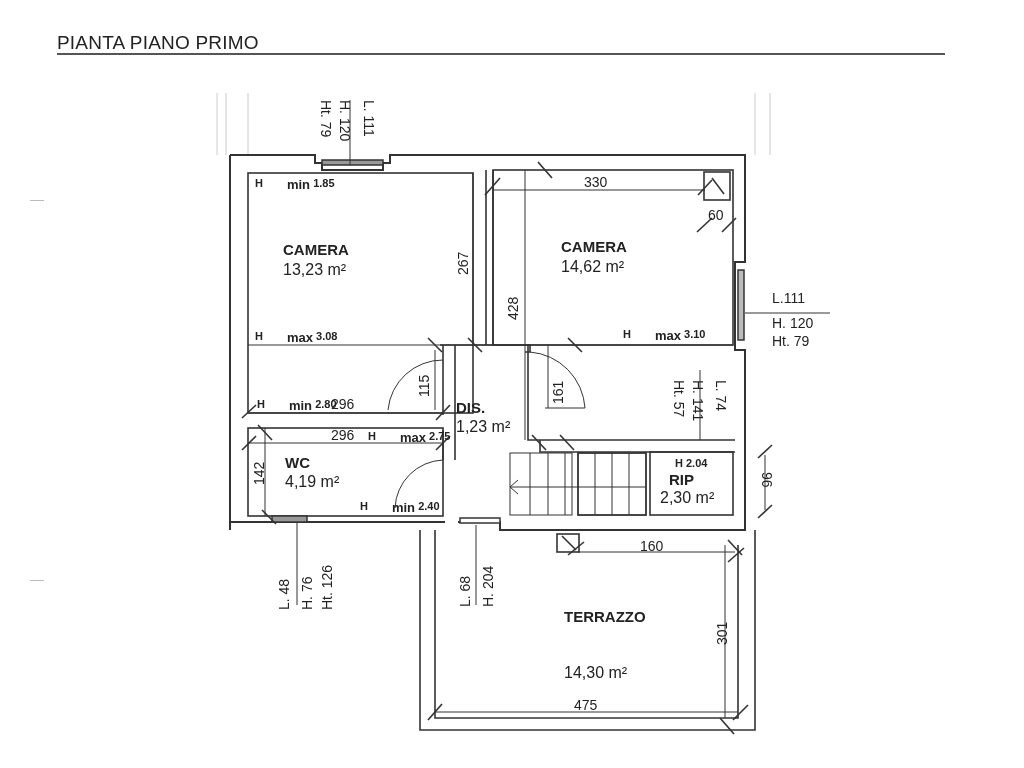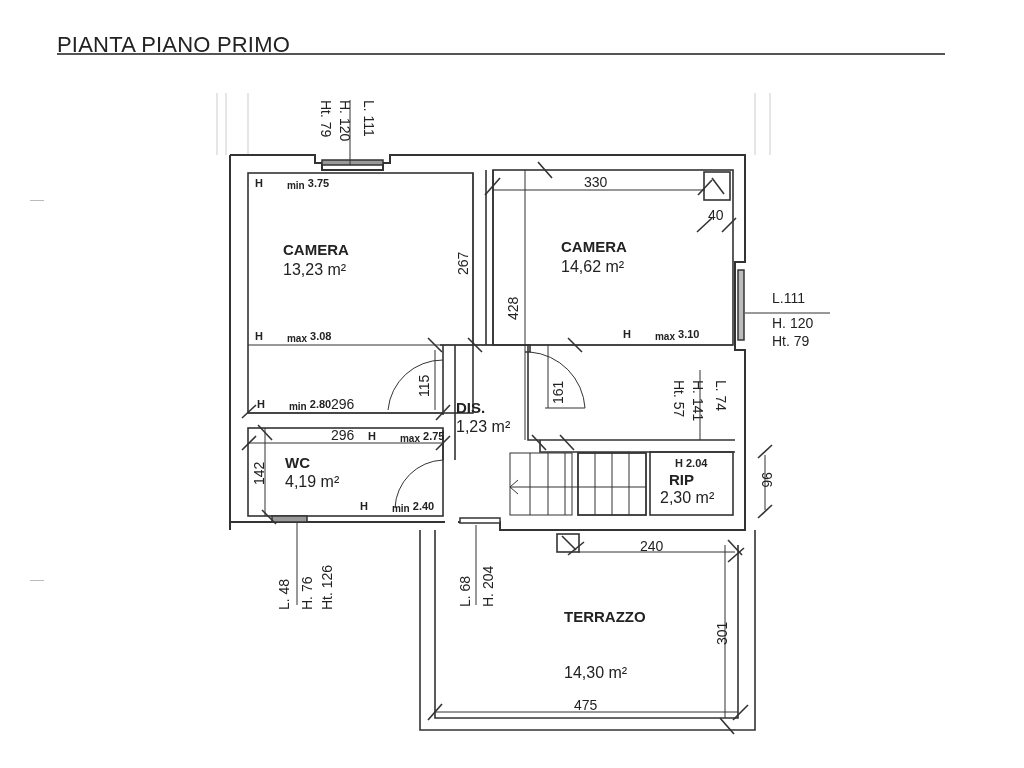--- a/index.html
+++ b/index.html
@@ -1,25 +1,25 @@
 <!DOCTYPE html>
 <html><head>
 <meta charset="utf-8">
 <style>
   html, body { margin:0; padding:0; background:#ffffff; }
   body { width:1024px; height:768px; position:relative; overflow:hidden; font-family:"Liberation Sans", sans-serif; color:#222; }
-  .title { position:absolute; left:57px; top:32px; font-size:22px; letter-spacing:0.2px; color:#222; }
+  .title { position:absolute; left:57px; top:32px; font-size:19px; letter-spacing:0.2px; color:#222; }
   .title-rule { position:absolute; left:57px; top:53px; width:888px; height:2px; background:#555; }
   svg.plan { position:absolute; left:0; top:0; }
   .lbl { position:absolute; white-space:nowrap; color:#222; }
   .room-name { font-weight:bold; font-size:15px; }
   .room-area { font-size:16px; }
   .dim { font-size:14px; }
   .hlab { font-size:11px; font-weight:bold; }
-  .hlab sub { font-size:10px; vertical-align:-2px;padding-left:24px; }
+  .hlab sub { font-size:13px; vertical-align:-2px;padding-left:24px; }
   .win { font-size:14px; line-height:15px; }
   .rot { transform-origin:0 0; transform:rotate(90deg); }
   .rotn { transform-origin:0 0; transform:rotate(-90deg); }
   .edge-mark { position:absolute; width:14px; height:1px; background:#bbb; }
 </style>
 </head>
 <body>
 
 <div class="title">PIANTA PIANO PRIMO</div>
 <div class="title-rule"></div>
@@ -134,28 +134,28 @@
     <line x1="733" y1="720" x2="748" y2="705"></line>
     <line x1="758" y1="458" x2="772" y2="445"></line>
     <line x1="758" y1="518" x2="772" y2="505"></line>
   </g>
 </svg>
 
 <div class="lbl win rot" style="left:376px;top:100px;">L. 111</div>
 <div class="lbl win rot" style="left:352px;top:100px;">H. 120</div>
 <div class="lbl win rot" style="left:333px;top:100px;">Ht. 79</div>
 
-<div class="lbl hlab" style="left:255px;top:177px;"><span>H</span><sub>min</sub> <span>3.75</span></div>
+<div class="lbl hlab" style="left:255px;top:177px;"><span>H</span><sub>min</sub> <span>1.85</span></div>
 <div class="lbl room-name" style="left:283px;top:241px;">CAMERA</div>
 <div class="lbl room-area" style="left:283px;top:261px;">13,23 m²</div>
 <div class="lbl dim rotn" style="left:455px;top:275px;">267</div>
 <div class="lbl hlab" style="left:255px;top:330px;"><span>H</span><sub>max</sub> <span>3.08</span></div>
 
 <div class="lbl dim" style="left:584px;top:174px;">330</div>
-<div class="lbl dim" style="left:708px;top:207px;">40</div>
+<div class="lbl dim" style="left:708px;top:207px;">60</div>
 <div class="lbl room-name" style="left:561px;top:238px;">CAMERA</div>
 <div class="lbl room-area" style="left:561px;top:258px;">14,62 m²</div>
 <div class="lbl dim rotn" style="left:505px;top:320px;">428</div>
 <div class="lbl hlab" style="left:623px;top:328px;"><span>H</span><sub>max</sub> <span>3.10</span></div>
 
 <div class="lbl win" style="left:772px;top:291px;">L.111</div>
 <div class="lbl win" style="left:772px;top:316px;">H. 120</div>
 <div class="lbl win" style="left:772px;top:334px;">Ht. 79</div>
 
 <div class="lbl win rot" style="left:728px;top:380px;">L. 74</div>
@@ -181,17 +181,17 @@
 <div class="lbl room-name" style="left:660px;top:471px;margin-left:9px;">RIP</div>
 <div class="lbl room-area" style="left:660px;top:489px;">2,30 m²</div>
 <div class="lbl dim rot" style="left:775px;top:472px;">96</div>
 
 <div class="lbl win rotn" style="left:277px;top:610px;">L. 48</div>
 <div class="lbl win rotn" style="left:300px;top:610px;">H. 76</div>
 <div class="lbl win rotn" style="left:320px;top:610px;">Ht. 126</div>
 <div class="lbl win rotn" style="left:458px;top:607px;">L. 68</div>
 <div class="lbl win rotn" style="left:481px;top:607px;">H. 204</div>
 
-<div class="lbl dim" style="left:640px;top:538px;">240</div>
+<div class="lbl dim" style="left:640px;top:538px;">160</div>
 <div class="lbl room-name" style="left:564px;top:608px;">TERRAZZO</div>
 <div class="lbl room-area" style="left:564px;top:664px;">14,30 m²</div>
 <div class="lbl dim rotn" style="left:714px;top:645px;">301</div>
 <div class="lbl dim" style="left:574px;top:697px;">475</div>
 
 </body></html>

